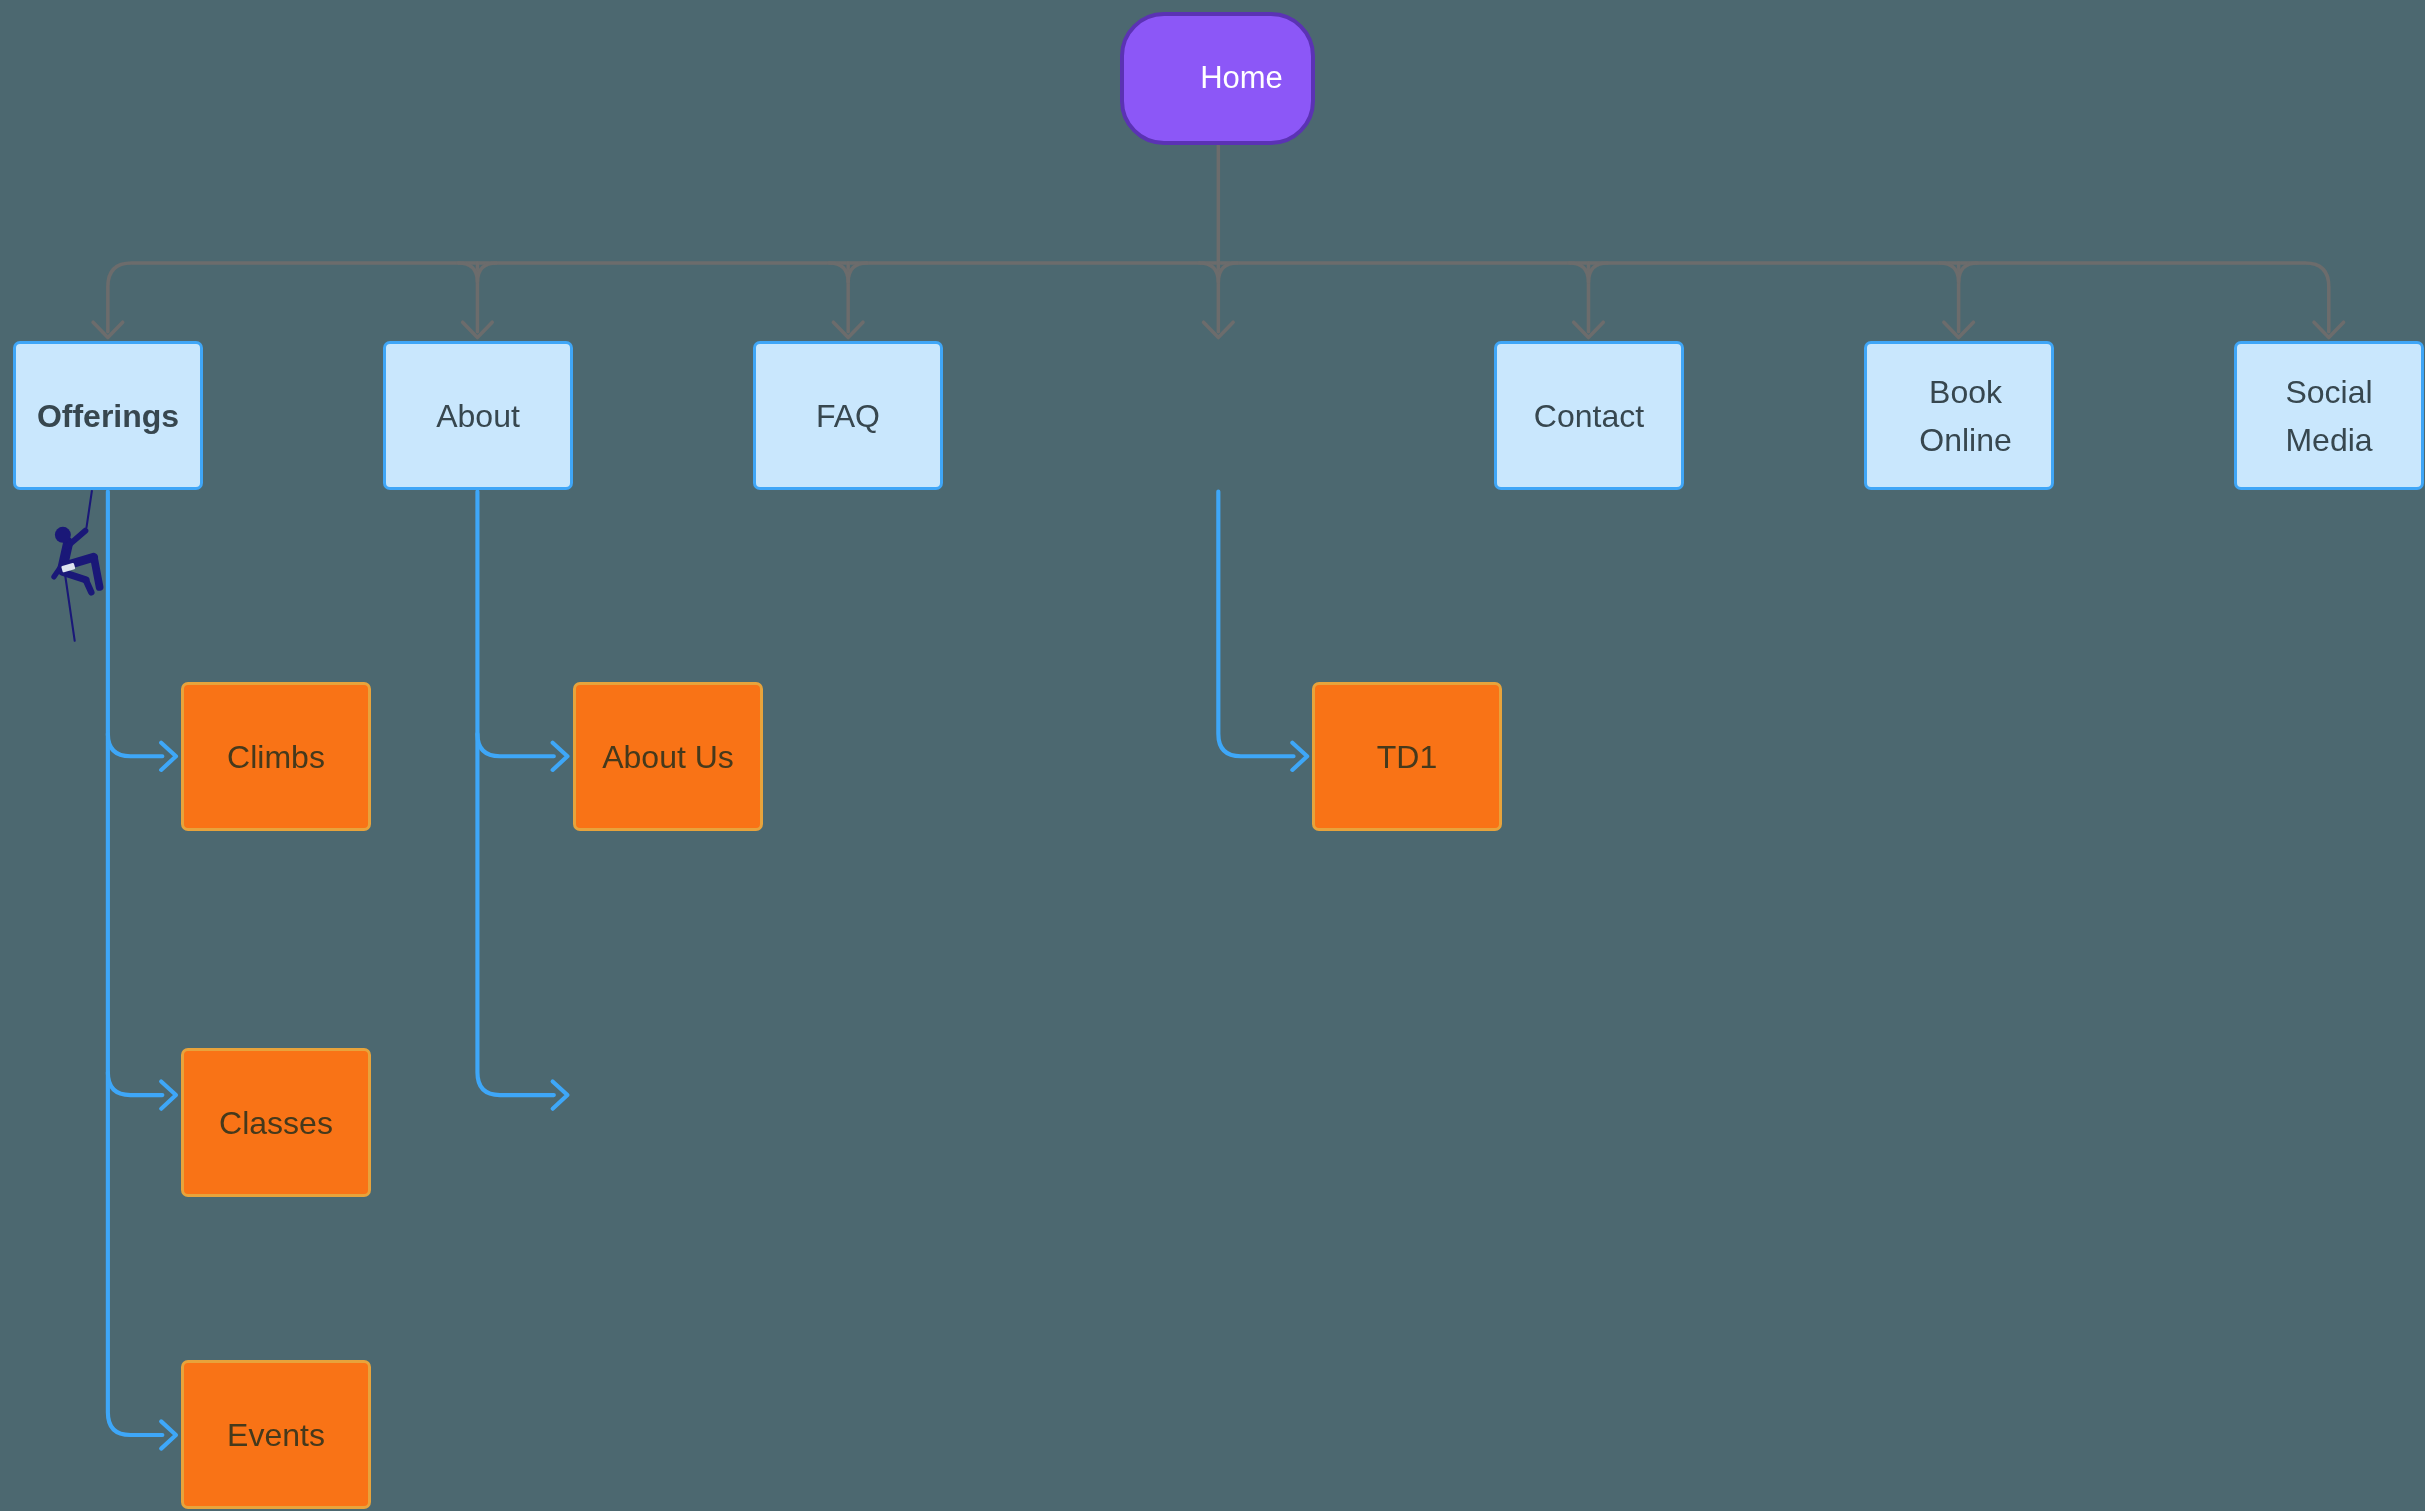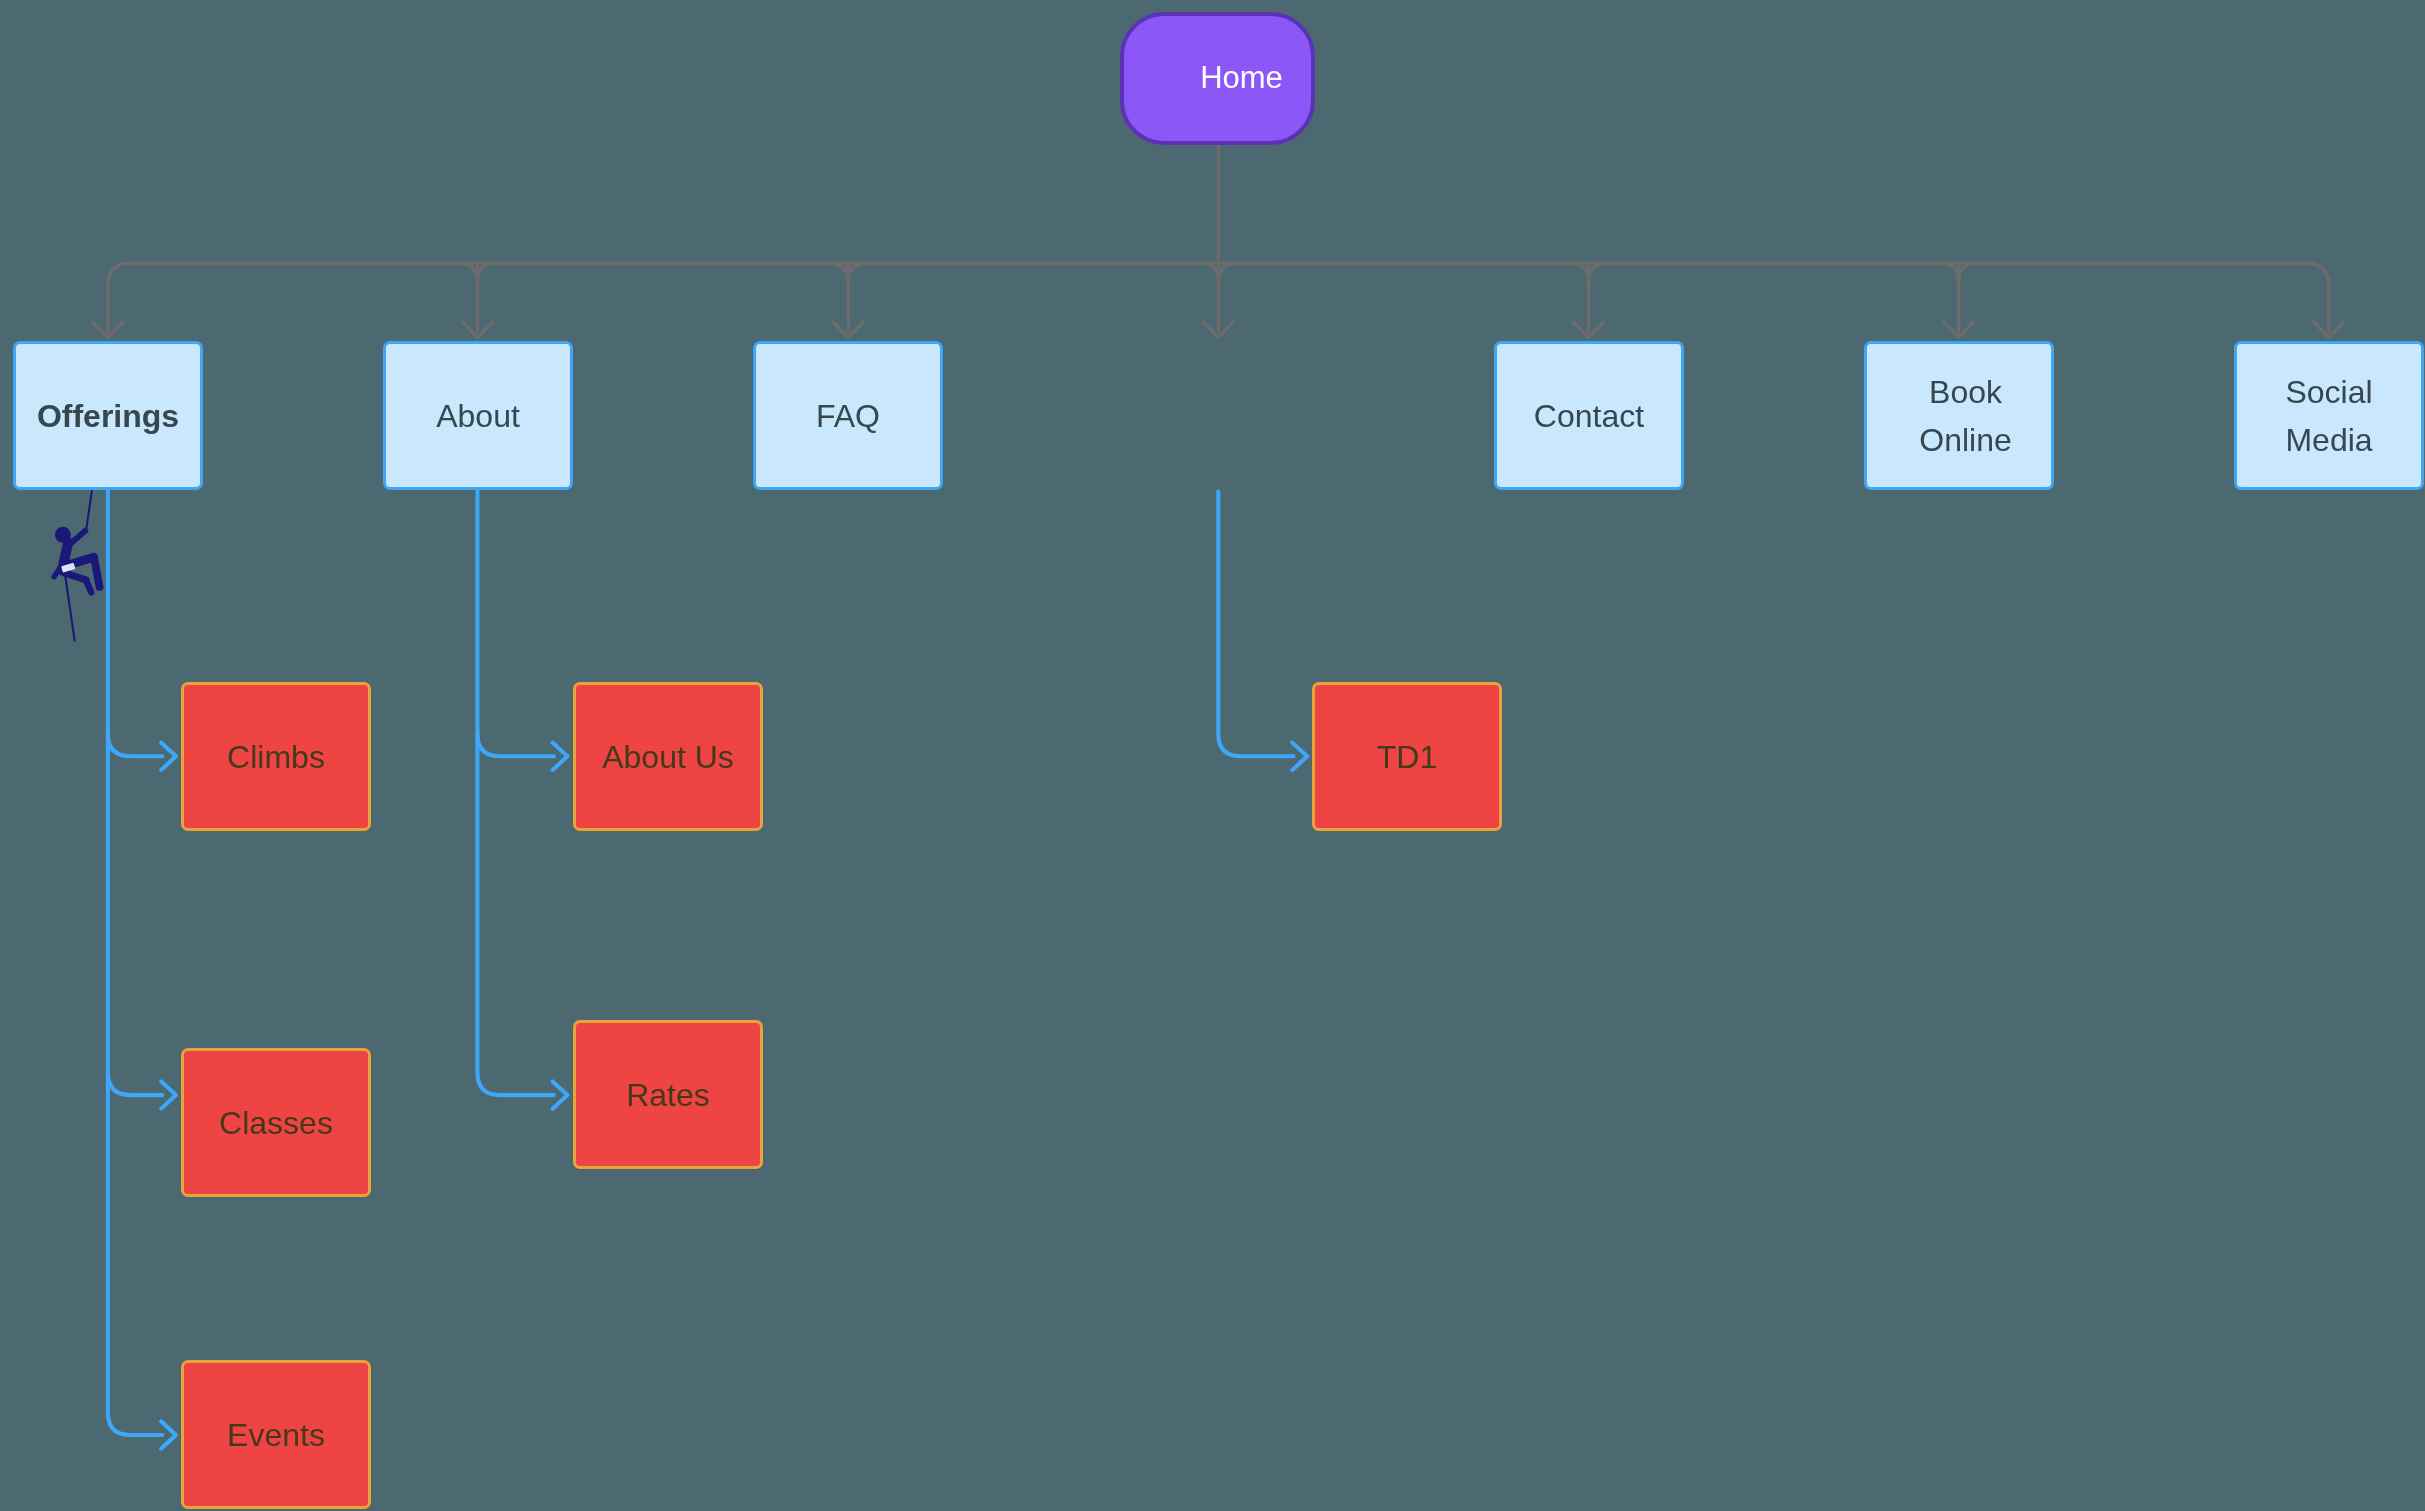--- a/index.html
+++ b/index.html
@@ -49,21 +49,21 @@
     width: 190px; height: 149px;
     top: 341px;
     background: #C9E7FD;
     border: 3px solid #3FA6F7;
     border-radius: 7px;
     color: #37474F;
     font-size: 32px;
   }
   .node.l3 {
     width: 190px; height: 149px;
-    background: #ef4444;
+    background: #f97316;
     border: 3px solid #E8A33B;
     border-radius: 7px;
     color: #45391C;
     font-size: 32px;
   }
 </style>
 </head>
 <body>
 
 <div class="canvas">
@@ -151,21 +151,18 @@
   </div>
   <div class="node l3" style="left:181px;top:1048px;">
     <span class="lbl">Classes</span>
   </div>
   <div class="node l3" style="left:181px;top:1360px;">
     <span class="lbl">Events</span>
   </div>
   <div class="node l3" style="left:573px;top:682px;">
     <span class="lbl">About Us</span>
   </div>
-  <div class="node l3" style="left:573px;top:1020px;">
-    <span class="lbl">Rates</span>
-  </div>
   <div class="node l3" style="left:1312px;top:682px;">
     <span class="lbl">TD1</span>
   </div>
 
 </div>
 
 
 </body></html>

